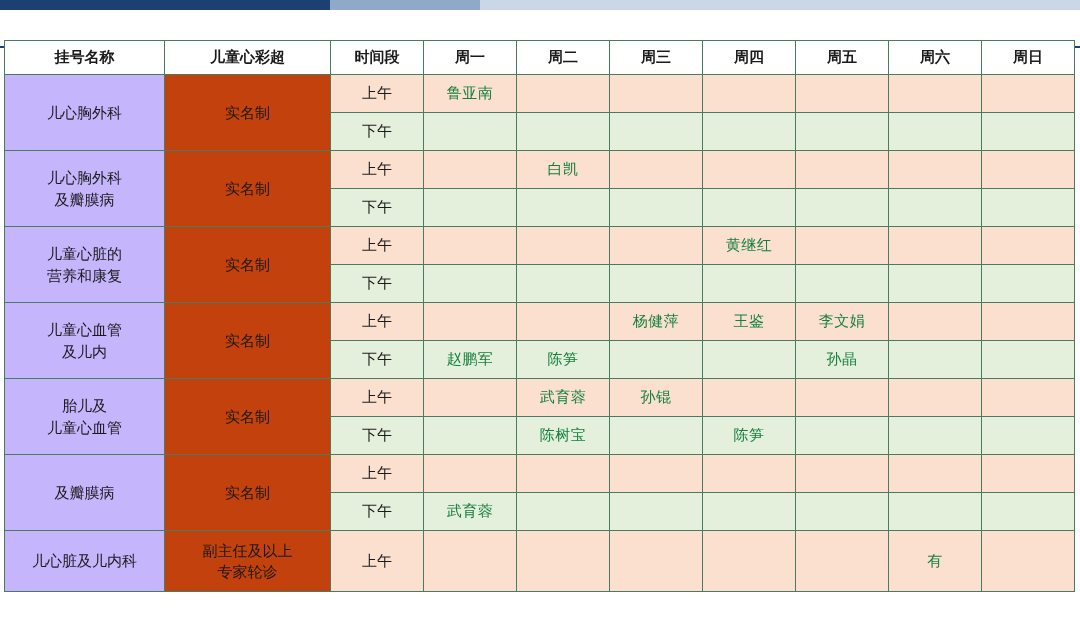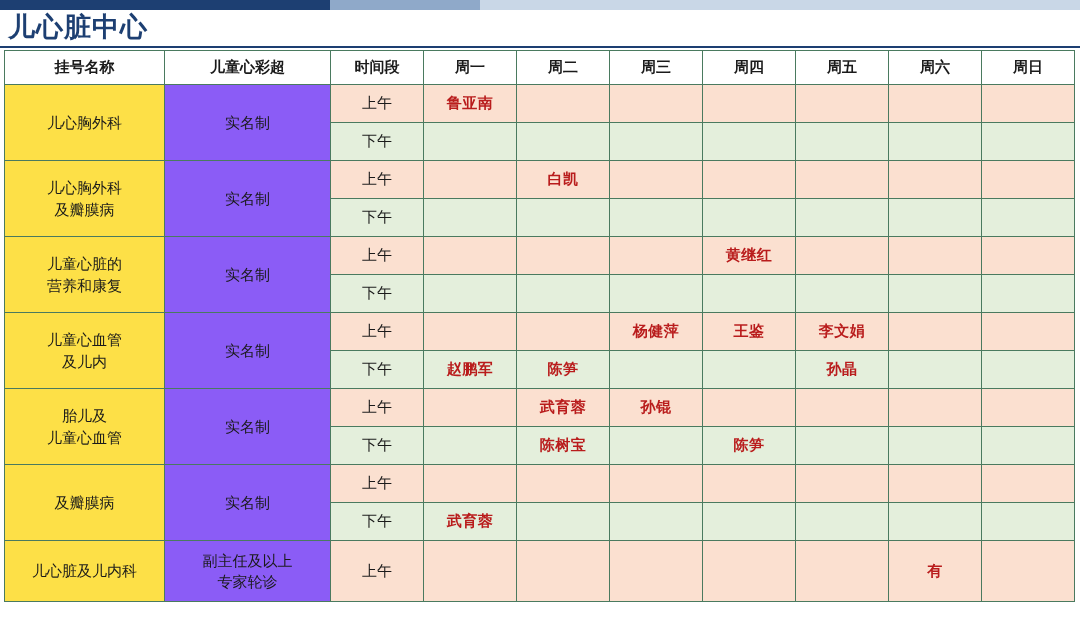--- a/index.html
+++ b/index.html
@@ -49,21 +49,21 @@
     position: absolute;
     top: 46px;
     left: 0;
     width: 1080px;
     height: 2px;
     background: #1d3f72;
   }
 
   table.sched {
     position: absolute;
-    top: 50px;
+    top: 40px;
     left: 4px;
     width: 908px;
     border-collapse: collapse;
     table-layout: fixed;
   }
   table.sched td, table.sched th {
     border: 1px solid #4a7a5f;
     text-align: center;
     vertical-align: middle;
     font-size: 15px;
@@ -78,59 +78,58 @@
     color: #111111;
   }
   .col-name   { width: 160px; }
   .col-expert { width: 166px; }
   .col-period { width: 93px; }
   .col-day    { width: 93px; }
 
   td.name-cell {
     font-size: 15.5px;
     line-height: 22px;
-    background: #fde047;
+    background: #c4b5fd;
     padding: 2px 3px;
   }
   td.expert-cell {
     font-size: 15.5px;
     line-height: 21px;
-    background: #8b5cf6;
+    background: #c2410c;
     padding: 2px 3px;
   }
   td.period-cell {
     font-size: 15.5px;
   }
   td.am { background: #fbe0d0; }
   td.pm { background: #e4efdc; }
   td.slot {
     height: 37px;
     font-size: 15.5px;
   }
   td.slot.am { background: #fbe0d0; }
   td.slot.pm { background: #e4efdc; }
   .doc {
-    font-weight: bold;
-    color: #b91c1c;
+    font-weight: normal;
+    color: #15803d;
     letter-spacing: 0.5px;
     text-align: right;
   }
 </style>
 </head>
 <body>
 
 <div class="page">
 
   <div class="topbar">
     <div class="topbar-seg seg-dark"></div>
     <div class="topbar-seg seg-mid"></div>
     <div class="topbar-seg seg-light"></div>
   </div>
 
-  <div class="title">儿心脏中心</div>
   <div class="title-rule"></div>
 
   <table class="sched">
     <colgroup>
       <col class="col-name">
       <col class="col-expert">
       <col class="col-period">
       <col class="col-day">
       <col class="col-day">
       <col class="col-day">

